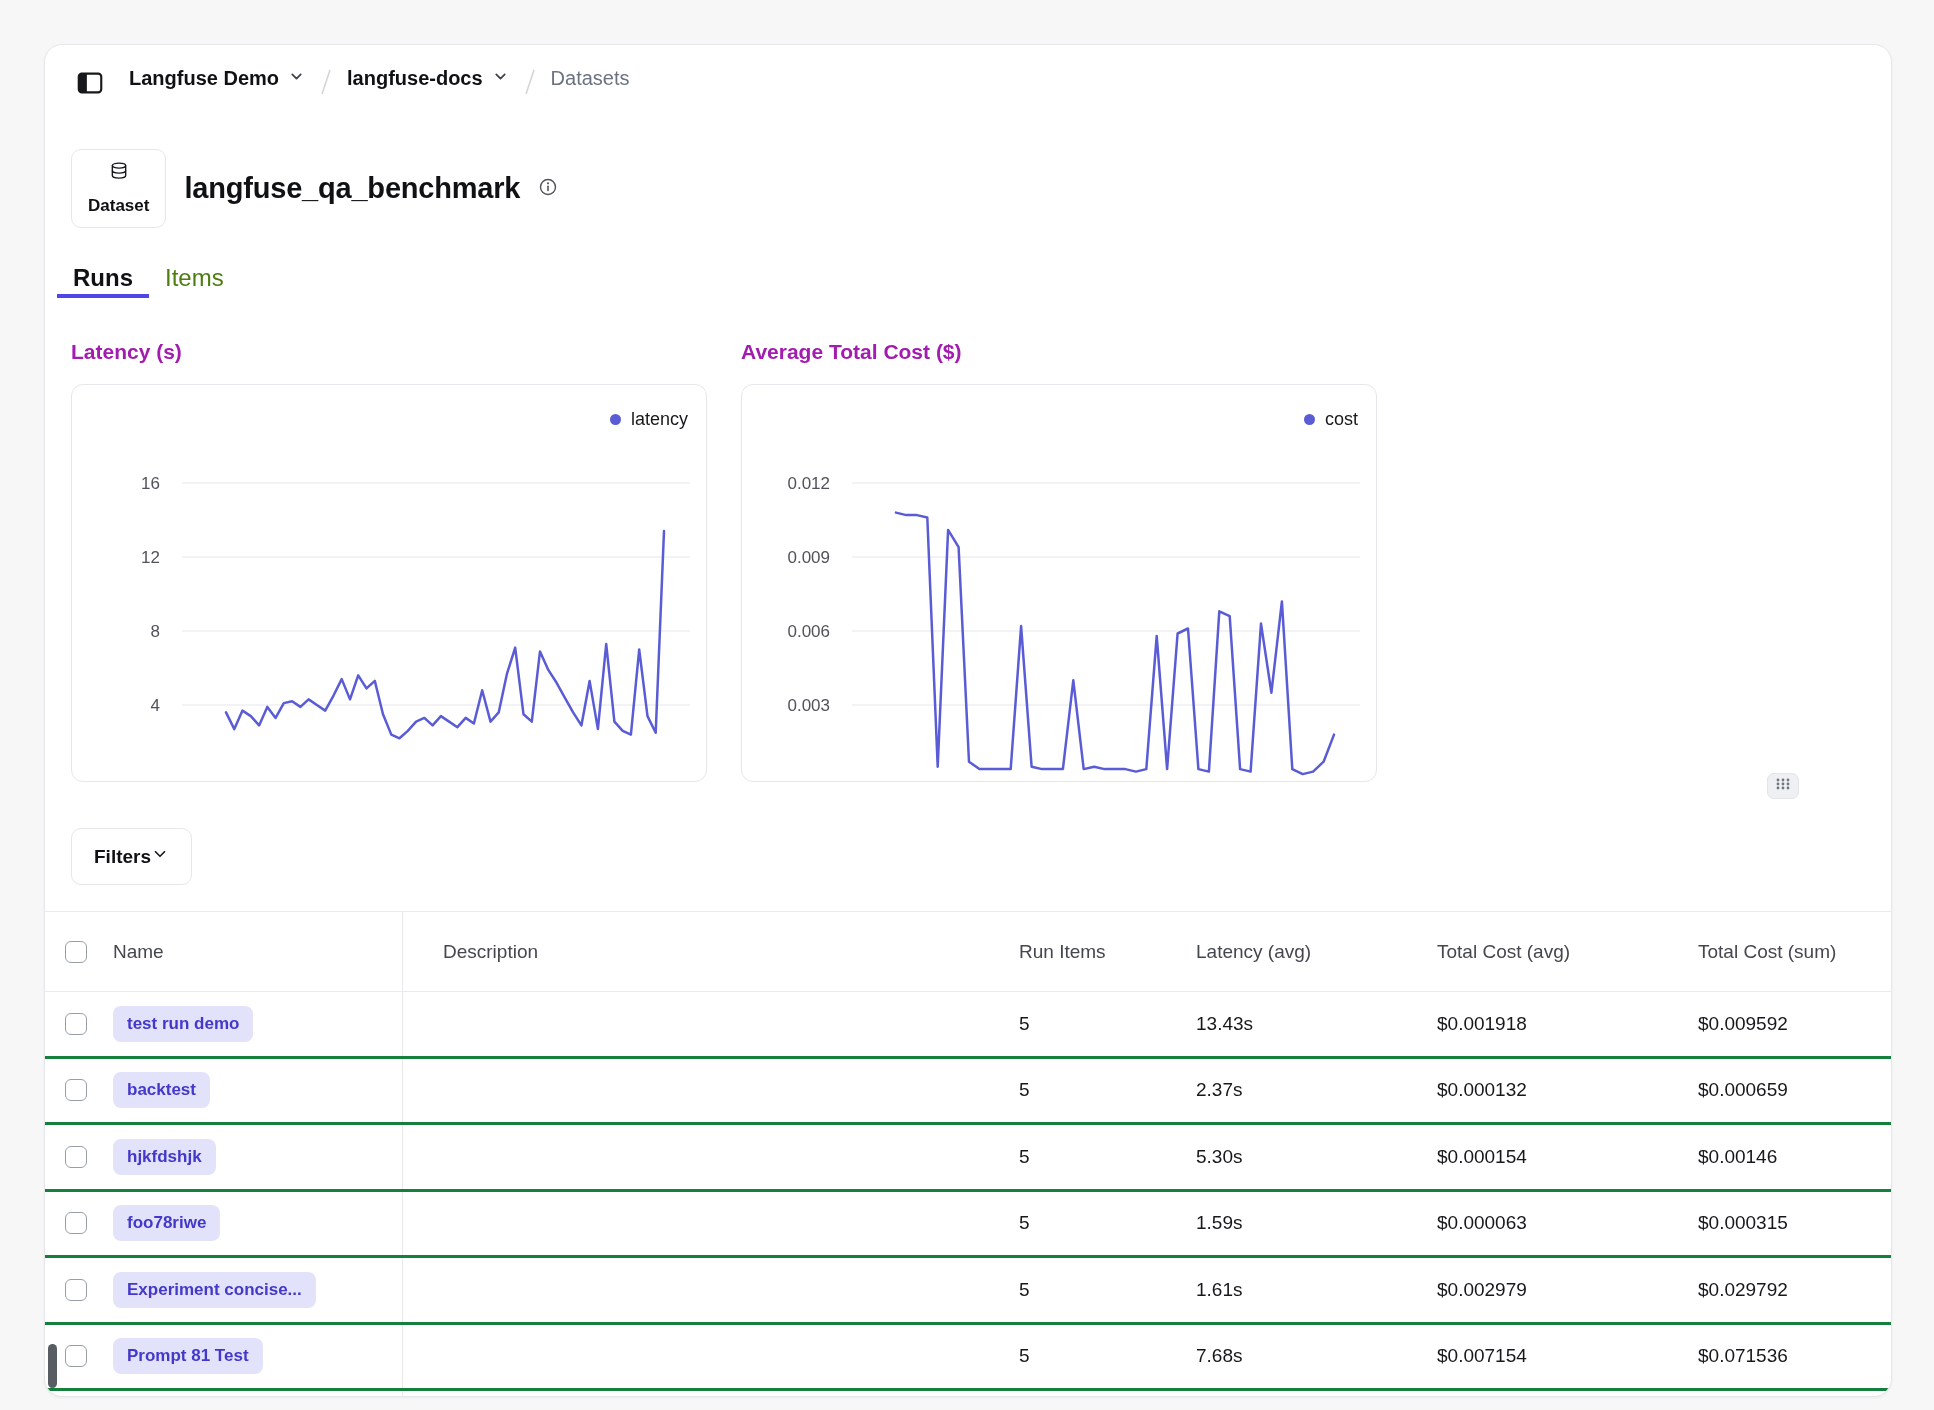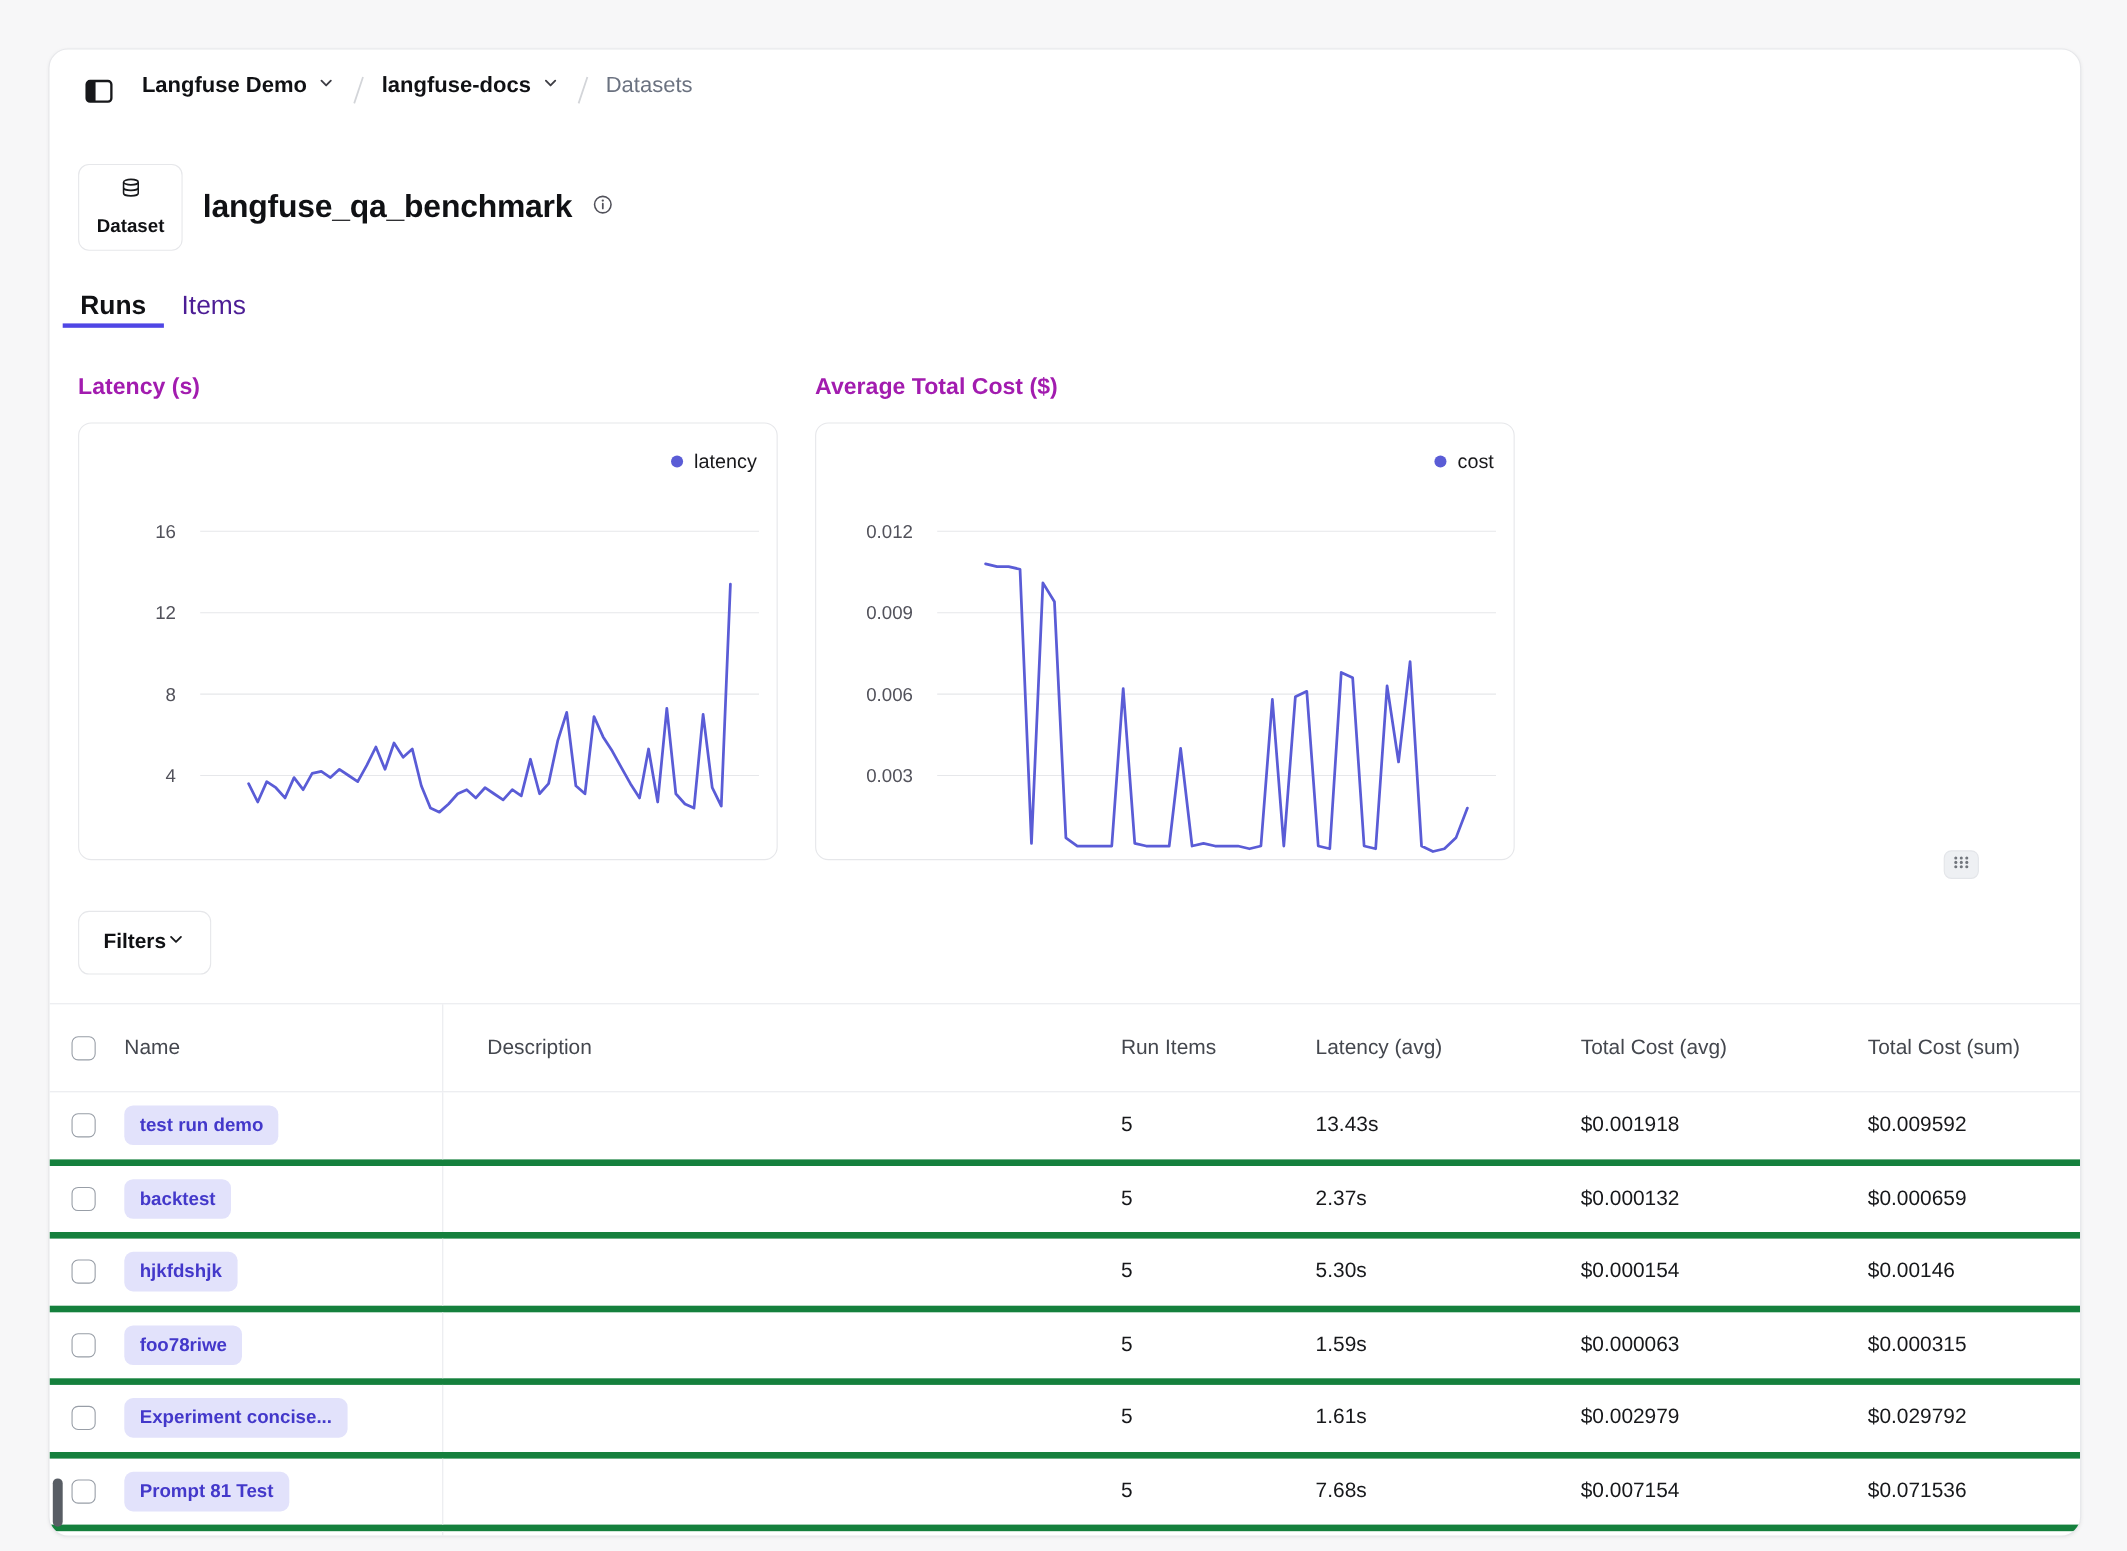--- a/index.html
+++ b/index.html
@@ -19,21 +19,21 @@
   
   .header-row { display:flex; align-items:center; gap:18px; padding:26px 26px 0; }
   .badge { display:inline-flex; align-items:center; gap:10px; border:1px solid #e6e7ea; border-radius:10px;
            padding:11px 16px; font-size:17px; font-weight:700; color:#101114; background:#fff;flex-direction:column; }
   .page-title { font-size:29px; font-weight:700; letter-spacing:-0.2px; color:#101114; }
 
   
   .tabs { display:flex; padding:0 12px; margin-top:30px; }
   .tab { font-size:24px; padding:6px 16px 2px; cursor:pointer; }
   .tab.active { font-weight:700; color:#101114; border-bottom:4px solid #4f46e5; }
-  .tab.inactive { font-weight:500; color:#4c1d95; border-bottom:4px solid transparent; }
+  .tab.inactive { font-weight:500; color:#4d7c0f; border-bottom:4px solid transparent; }
 
   
   .charts { display:flex; gap:34px; padding:42px 26px 0; }
   .chart-block { width:636px; }
   .chart-title { font-size:21px; font-weight:700; color:#a21caf; margin-bottom:20px; }
   .chart-card { position:relative; height:398px; border:1px solid #e6e7ea; border-radius:12px; background:#fff; }
   .chart-svg { position:absolute; inset:0; width:100%; height:100%; }
   .legend { position:absolute; top:24px; right:18px; display:flex; align-items:center; gap:10px;
             font-size:18px; color:#18181b; z-index:2; }
   .legend-dot { width:11px; height:11px; border-radius:50%; background:#5a5cd6; }
@@ -43,21 +43,21 @@
 
   
   .toolbar { padding:46px 26px 26px; }
   .filters-btn { display:inline-flex; align-items:center; gap:0; border:1px solid #e6e7ea; background:#fff;
                  border-radius:10px; padding:16px 22px; font-size:19px; font-weight:700; color:#101114; cursor:pointer; }
 
   
   .table { border-top:1px solid #e9eaee; }
   .thead, .trow { display:grid; grid-template-columns:56px 301px 613px 177px 241px 261px 1fr; align-items:stretch; }
   .thead { height:80px; border-bottom:1px solid #e9eaee; }
-  .trow { height:66.5px; border-bottom:6px solid #15803d; }
+  .trow { height:66.5px; border-bottom:3px solid #15803d; }
   .trow.partial { border-bottom:none; }
   .cell, .th { display:flex; align-items:center; font-size:19px; }
   .th { color:#44474e; font-weight:500; }
   .cell { color:#17181b; font-weight:400; }
   .cell-check { padding-left:20px; }
   .cell-name { padding-left:12px; }
   .cell-desc { border-left:1px solid #e9eaee; padding-left:40px; }
   .cell-num { padding-left:4px; }
   .checkbox { width:22px; height:22px; border:1.5px solid #989ea7; border-radius:6px; background:#fff; cursor:pointer; flex:none; }
   .pill { display:inline-block; background:#e2e2fb; color:#4338ca; font-size:17px; font-weight:700;

